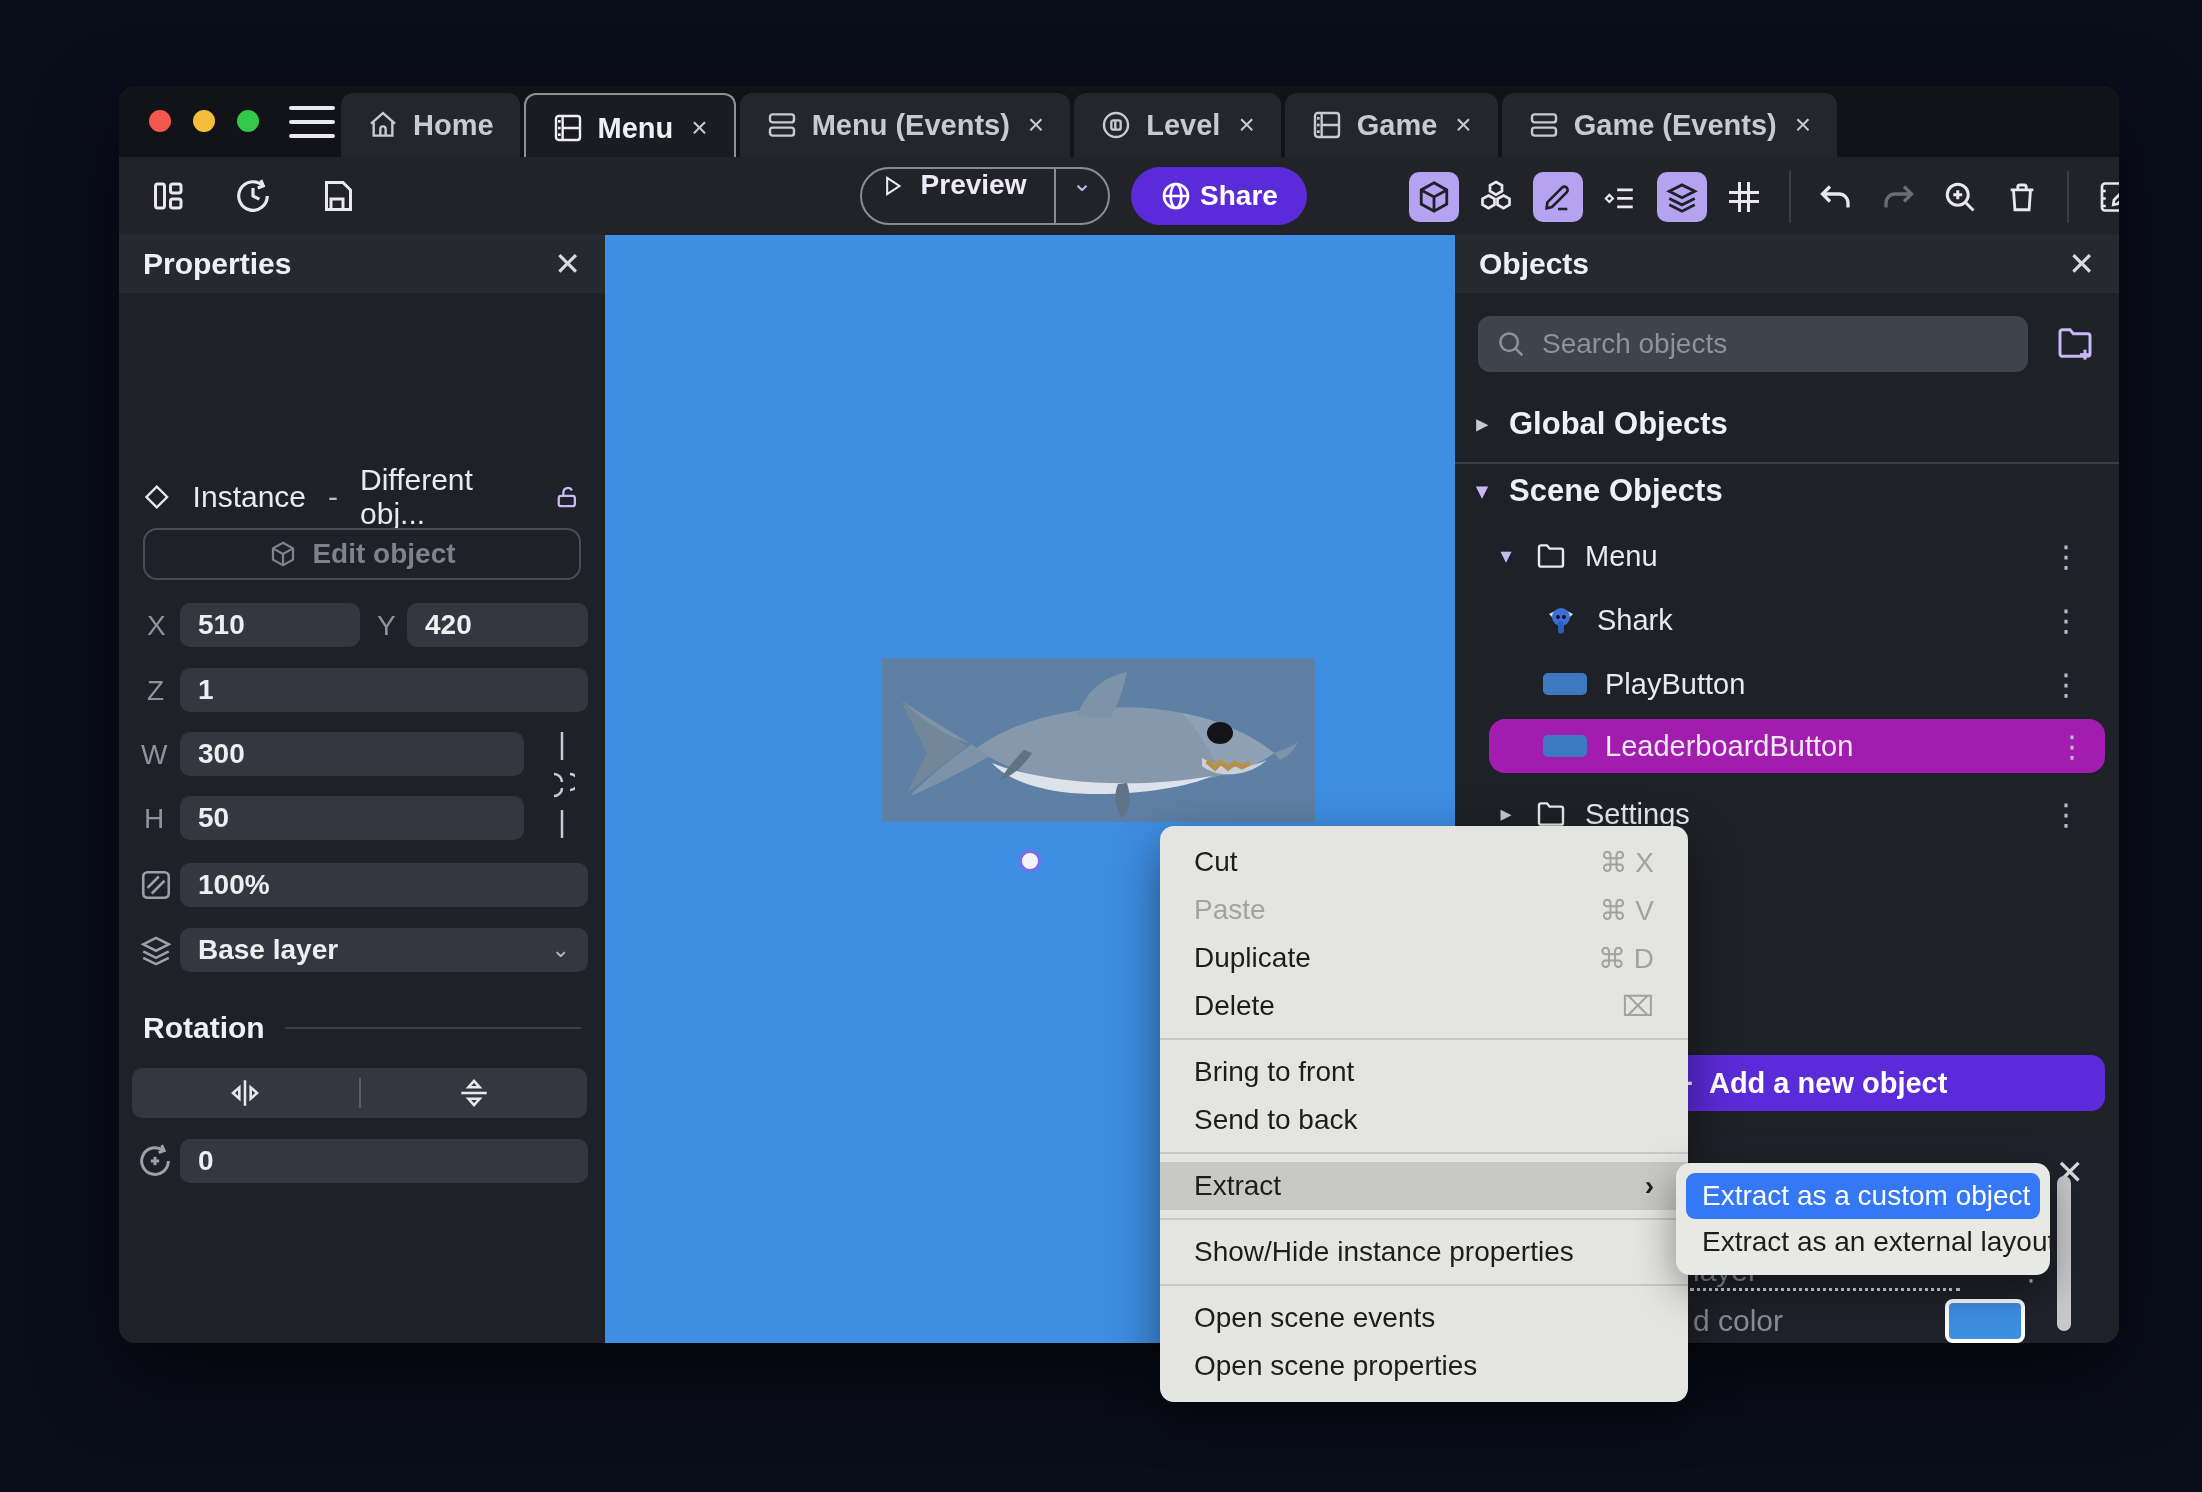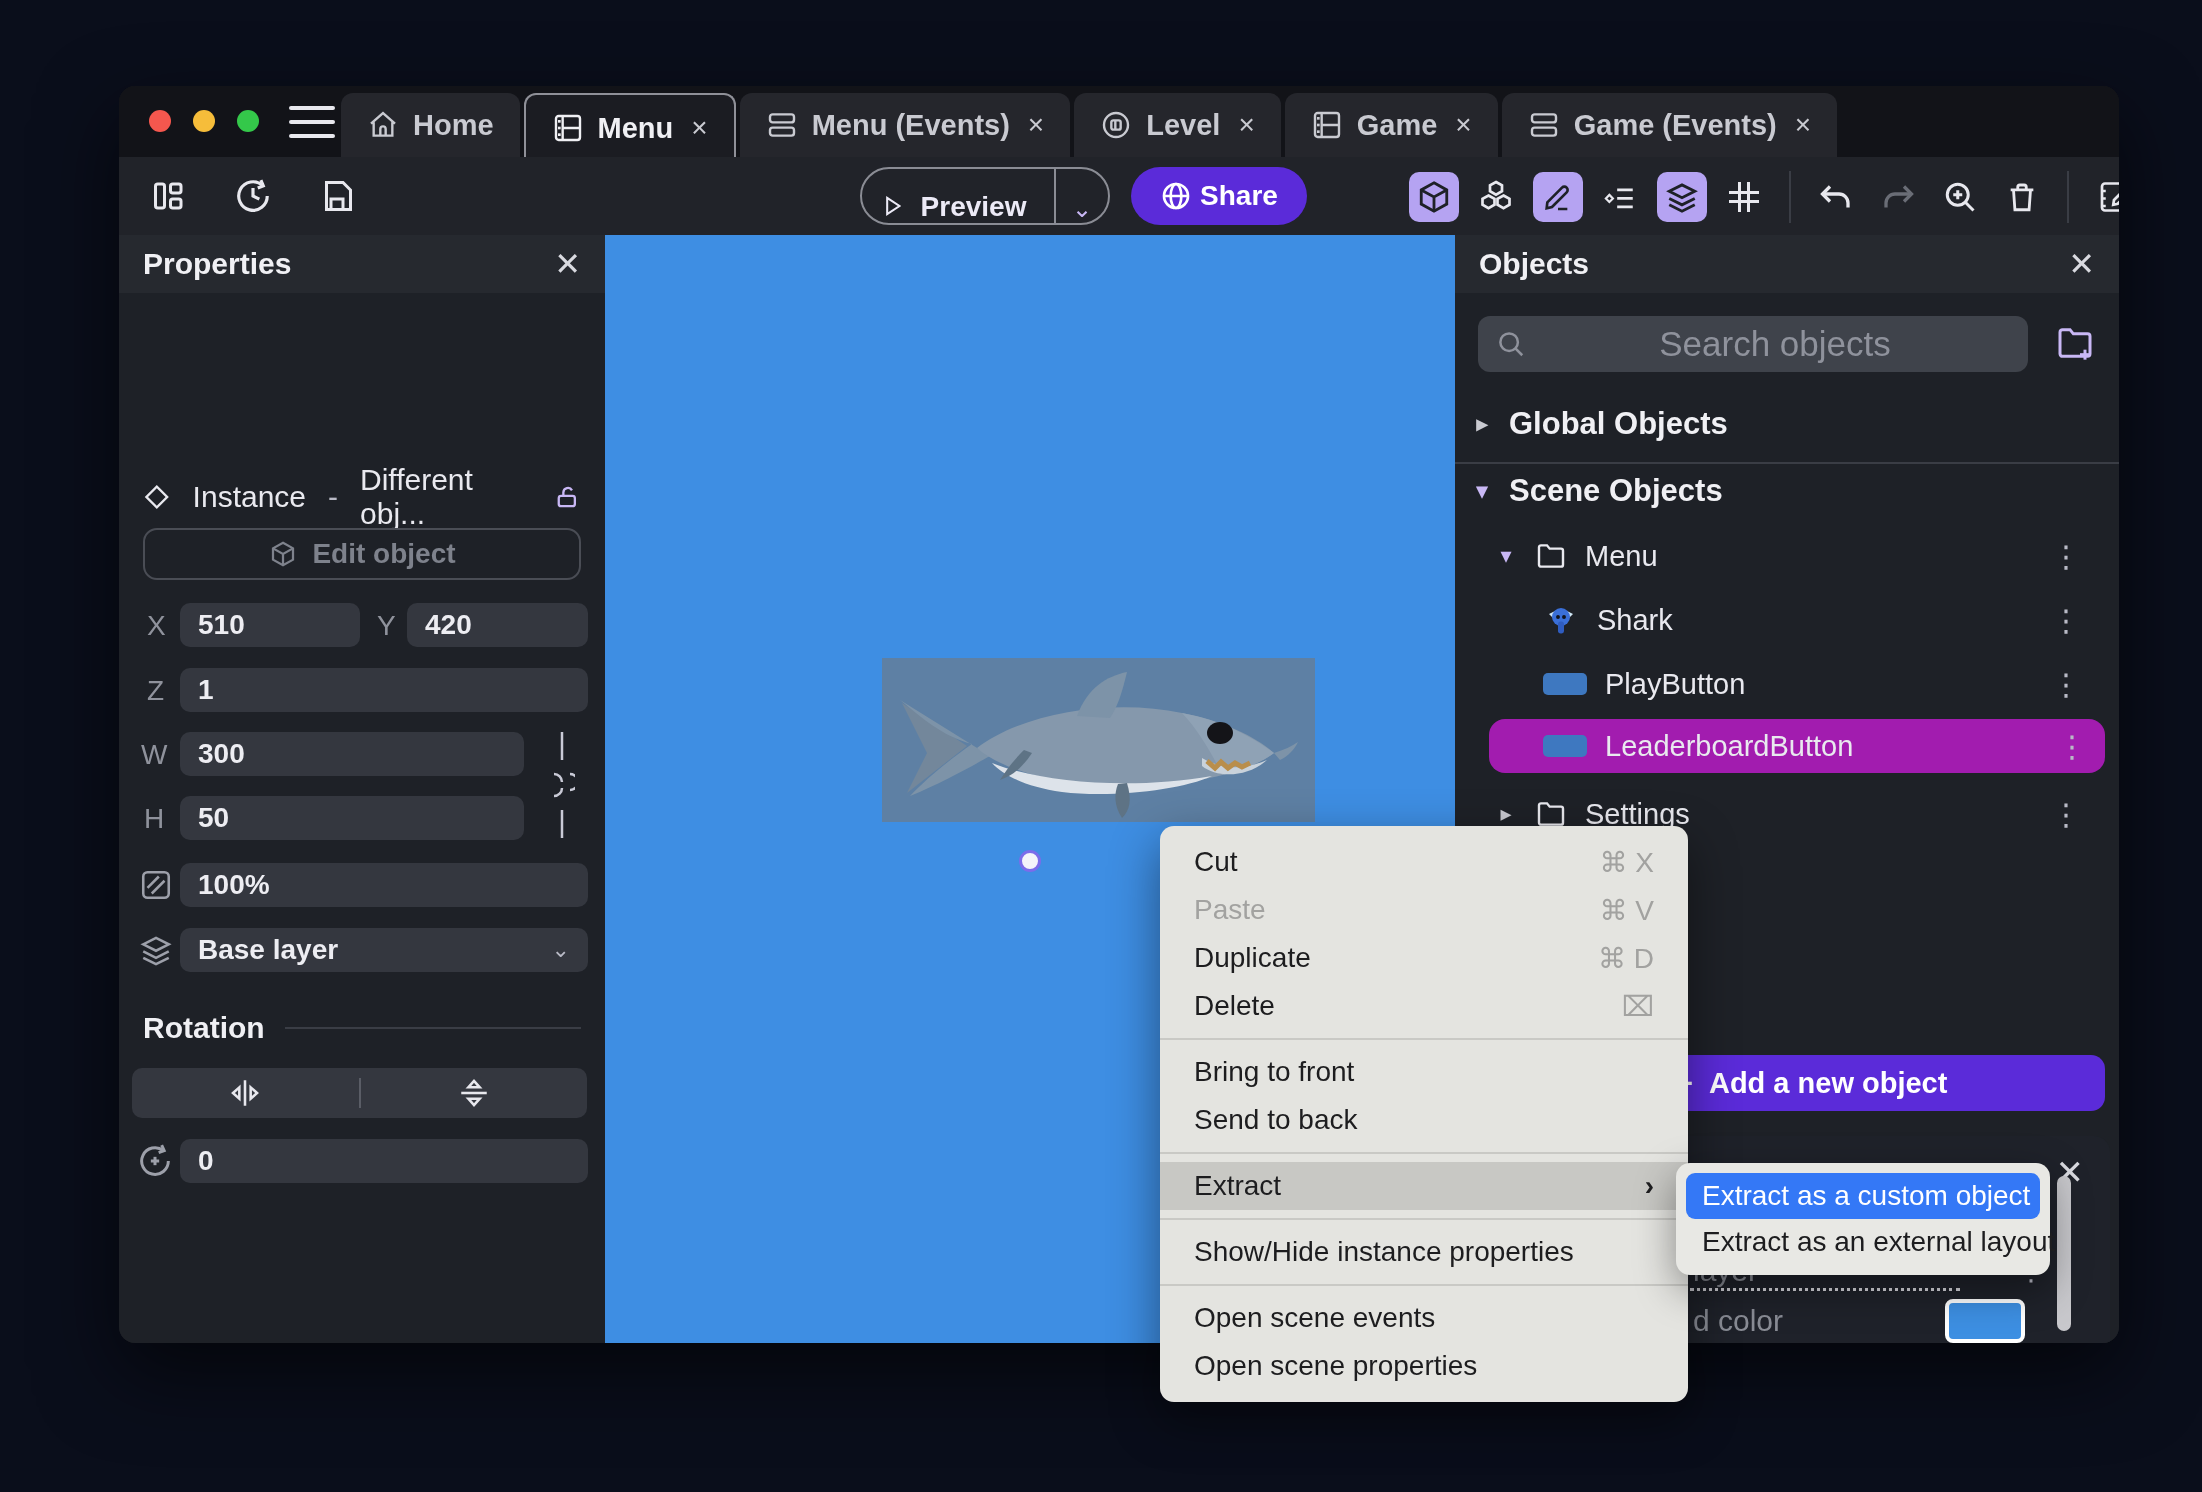--- a/index.html
+++ b/index.html
@@ -17,21 +17,21 @@
   .tab .x{font-size:28px;font-weight:normal;color:#C9CAD1;padding-left:4px;}
   .ticon{width:32px;height:32px;flex:0 0 auto;}
   
   .toolbar{position:absolute;left:0;top:71px;width:100%;height:78px;background:#212329;}
   .tb-left{position:absolute;left:25px;top:14px;display:flex;gap:34px;}
   .tbtn{width:50px;height:50px;display:flex;align-items:center;justify-content:center;border-radius:10px;color:#E8E8EE;cursor:pointer;}
   .tbtn.on{background:#B5A3F2;color:#1E2127;}
   .tbtn.dim{color:#6A6D76;}
   .tb-right{position:absolute;left:1290px;top:14px;display:flex;gap:12px;align-items:center;}
   .tsep{width:2px;height:52px;background:#3A3D45;margin:0 8px;}
-  .preview{position:absolute;left:741px;top:10px;height:58px;width:250px;border:2px solid #8A8C94;border-radius:29px;display:flex;align-items:flex-end;color:#ECEAF6;box-sizing:border-box;cursor:pointer;}
+  .preview{position:absolute;left:741px;top:10px;height:58px;width:250px;border:2px solid #8A8C94;border-radius:29px;display:flex;align-items:flex-start;color:#ECEAF6;box-sizing:border-box;cursor:pointer;}
   .preview .plabel{font-size:28px;font-weight:bold;padding-left:16px;}
   .preview .pdiv{width:2px;height:100%;background:#8A8C94;margin-left:28px;}
   .preview .chev{padding:0 16px;font-size:24px;}
   .share{position:absolute;left:1012px;top:10px;height:58px;width:176px;background:#5B2BD9;border-radius:29px;display:flex;align-items:center;justify-content:center;gap:8px;color:#FFF;font-size:28px;font-weight:bold;cursor:pointer;}
   
   .panel{position:absolute;top:149px;bottom:0;background:#1E2127;}
   .panel-head{position:absolute;left:0;top:0;width:100%;height:58px;background:#26292F;display:flex;align-items:center;justify-content:space-between;box-sizing:border-box;padding:0 24px;}
   .panel-title{color:#F0F0F4;font-size:30px;font-weight:bold;}
   .xclose{color:#D9DAE0;font-size:32px;cursor:pointer;line-height:1;}
   .props{left:0;width:486px;}
@@ -46,21 +46,21 @@
   .flipbar .half{flex:1;display:flex;justify-content:center;cursor:pointer;color:#E8E8EE;}
   .flipbar .vsep{width:2px;height:30px;background:#5A5D66;}
   
   .canvas{position:absolute;left:486px;top:149px;width:850px;height:1108px;background:#3E8EE3;overflow:hidden;}
   .sharkbox{position:absolute;left:277px;top:423px;width:433px;height:164px;background:#5E80A4;cursor:pointer;}
   .gbtn{position:absolute;left:667px;width:522px;height:85px;background:#4B79BE;border:3px solid #2A3C68;border-bottom:14px solid #1C2B53;border-radius:10px;box-sizing:border-box;display:flex;align-items:center;justify-content:center;color:#E9EDF8;font-size:46px;font-weight:bold;letter-spacing:3px;cursor:pointer;}
   .handle{position:absolute;width:26px;height:26px;background:#F4F4FA;border:3px solid #7B6CEA;box-sizing:border-box;}
   .rotdot{position:absolute;width:22px;height:22px;border-radius:50%;background:#F4F4FA;border:3px solid #7B6CEA;box-sizing:border-box;}
   
   .search{position:absolute;left:23px;top:81px;width:550px;height:56px;background:#3F434B;border-radius:12px;display:flex;align-items:center;padding:0 18px;box-sizing:border-box;gap:14px;}
-  .search input{flex:1;background:transparent;border:none;outline:none;color:#EDEDF2;font-size:35px;font-family:"Liberation Sans",sans-serif;text-align:center;}
+  .search input{flex:1;background:transparent;border:none;outline:none;color:#EDEDF2;font-size:28px;font-family:"Liberation Sans",sans-serif;}
   .search input::placeholder{color:#8F929C;}
   .addfolder{position:absolute;left:600px;top:88px;color:#C9B8F5;cursor:pointer;}
   .secrow{position:absolute;left:0;width:100%;height:50px;display:flex;align-items:center;gap:16px;padding-left:16px;box-sizing:border-box;color:#F0F0F4;font-size:31px;font-weight:bold;cursor:pointer;}
   .treerow{position:absolute;height:54px;display:flex;align-items:center;gap:18px;color:#E9E9EF;font-size:29px;cursor:pointer;box-sizing:border-box;}
   .treerow .kebab{position:absolute;right:18px;color:#B9BAC6;font-size:30px;letter-spacing:0;cursor:pointer;}
   .treerow.sel{background:#a21caf;border-radius:16px;}
   .chev{color:#C9B8F5;font-size:22px;width:22px;text-align:center;}
   .chev.closed{color:#C9CAD1;}
   .thumb-btn{width:44px;height:22px;background:#3E78C0;border-radius:5px;}
   .divline{position:absolute;left:0;width:100%;height:2px;background:#3A3D45;}

